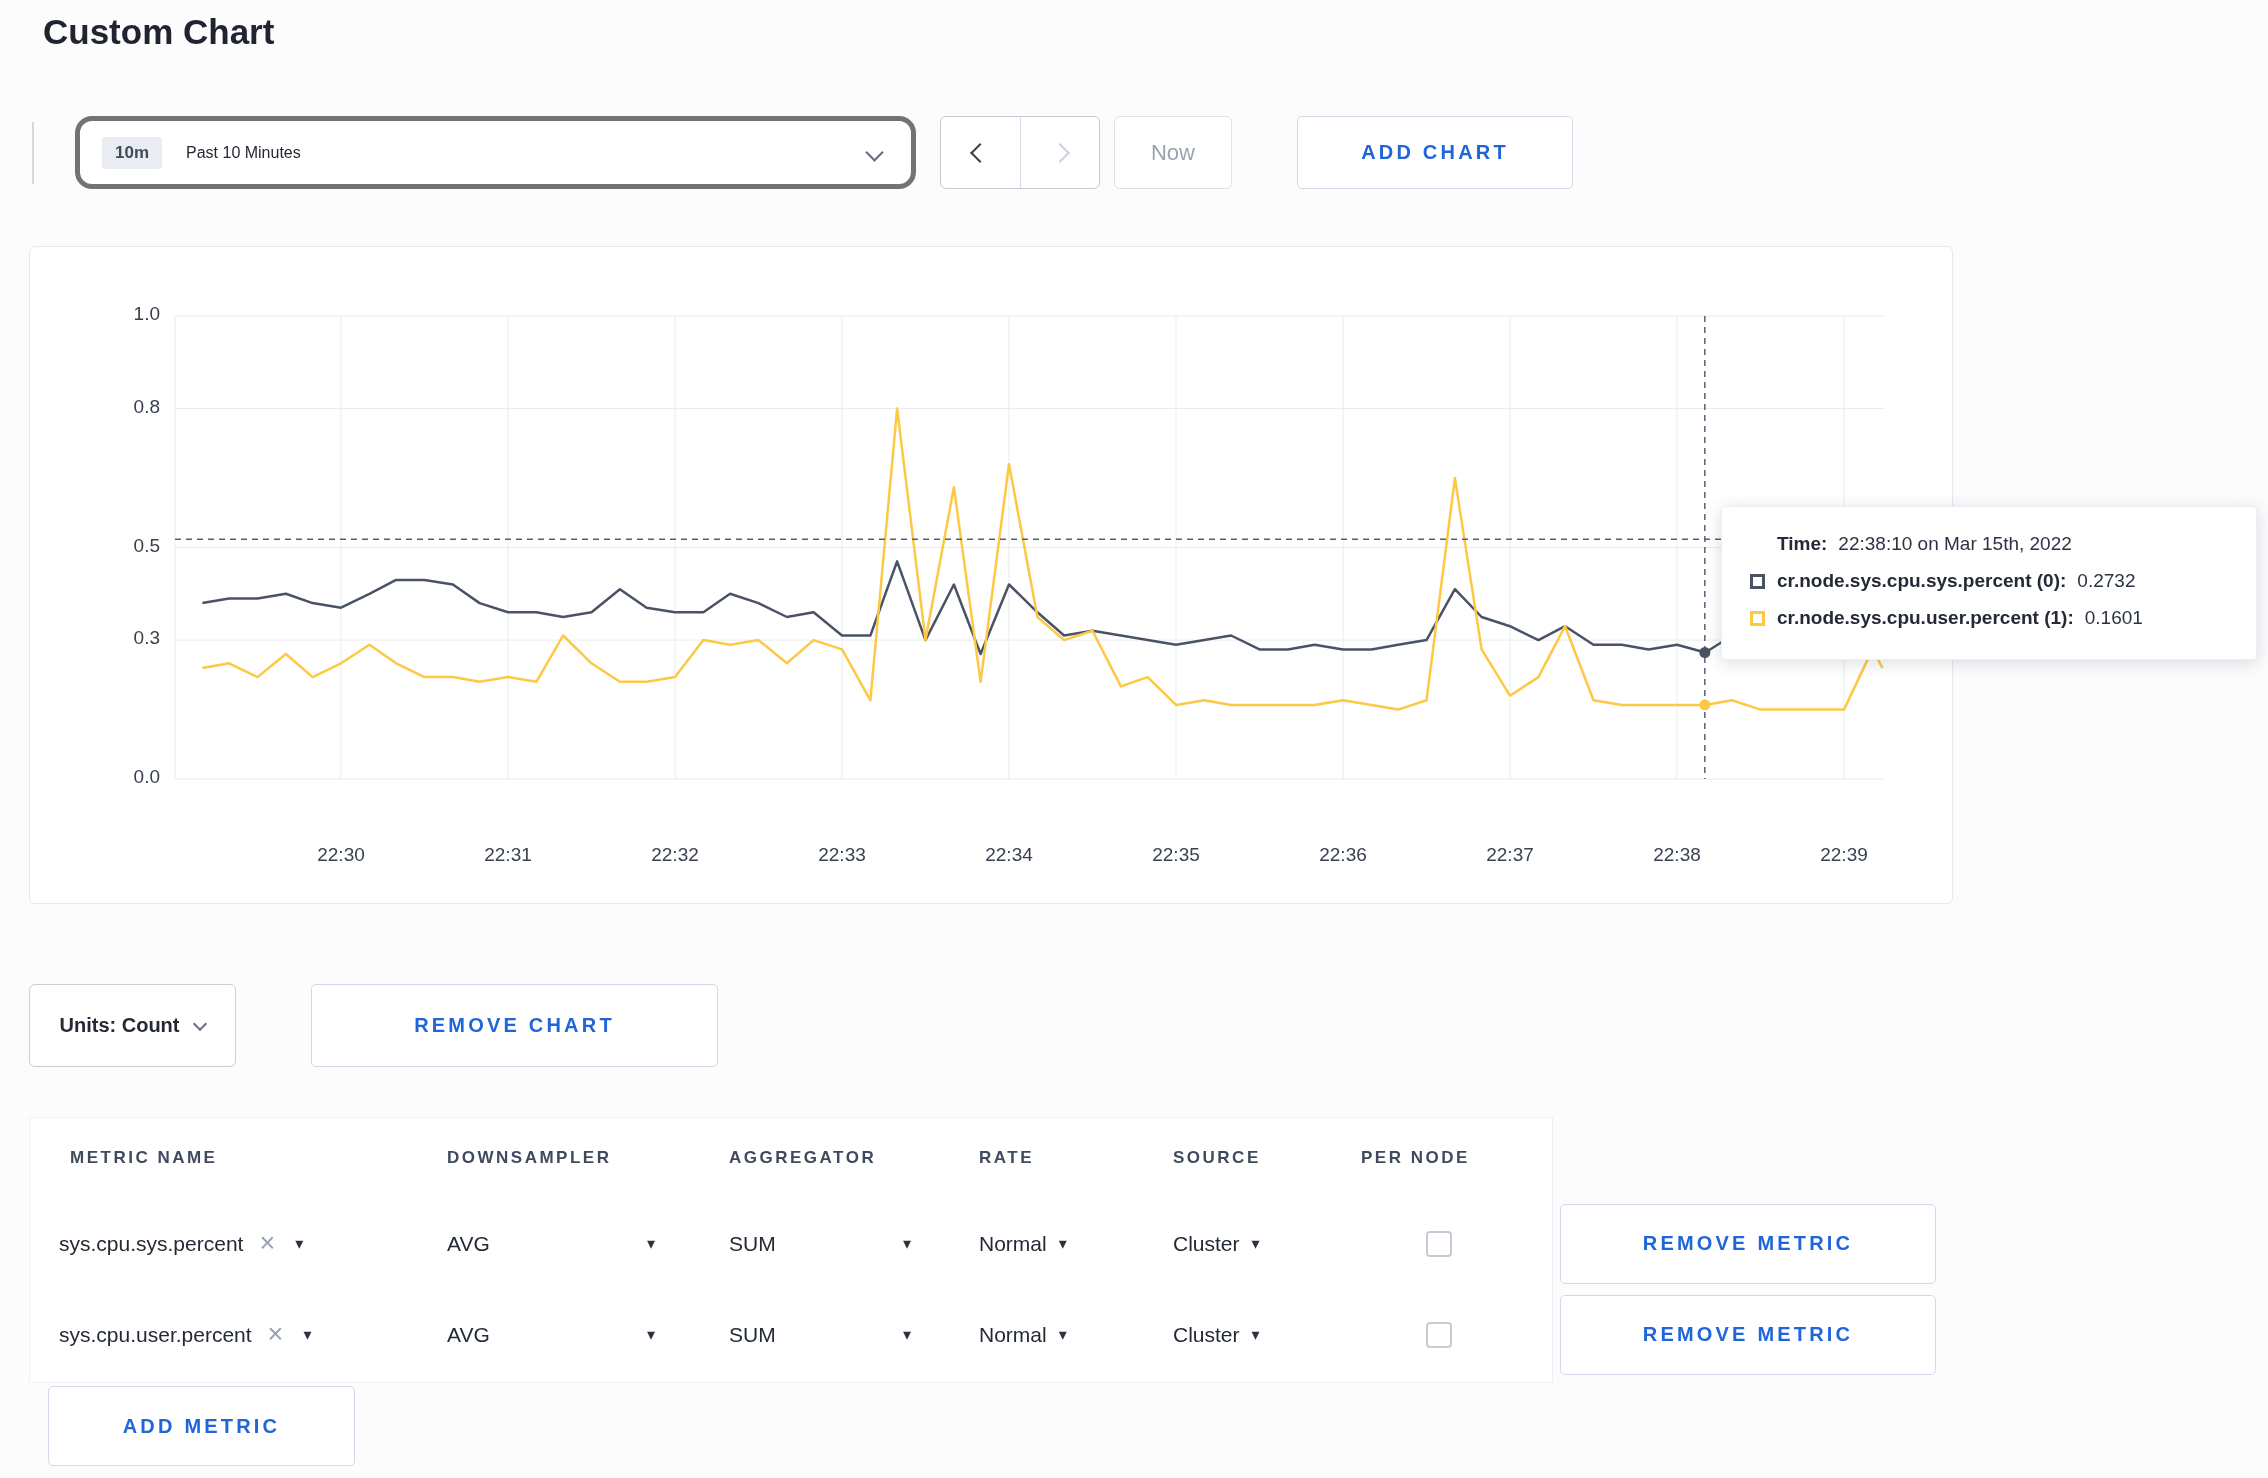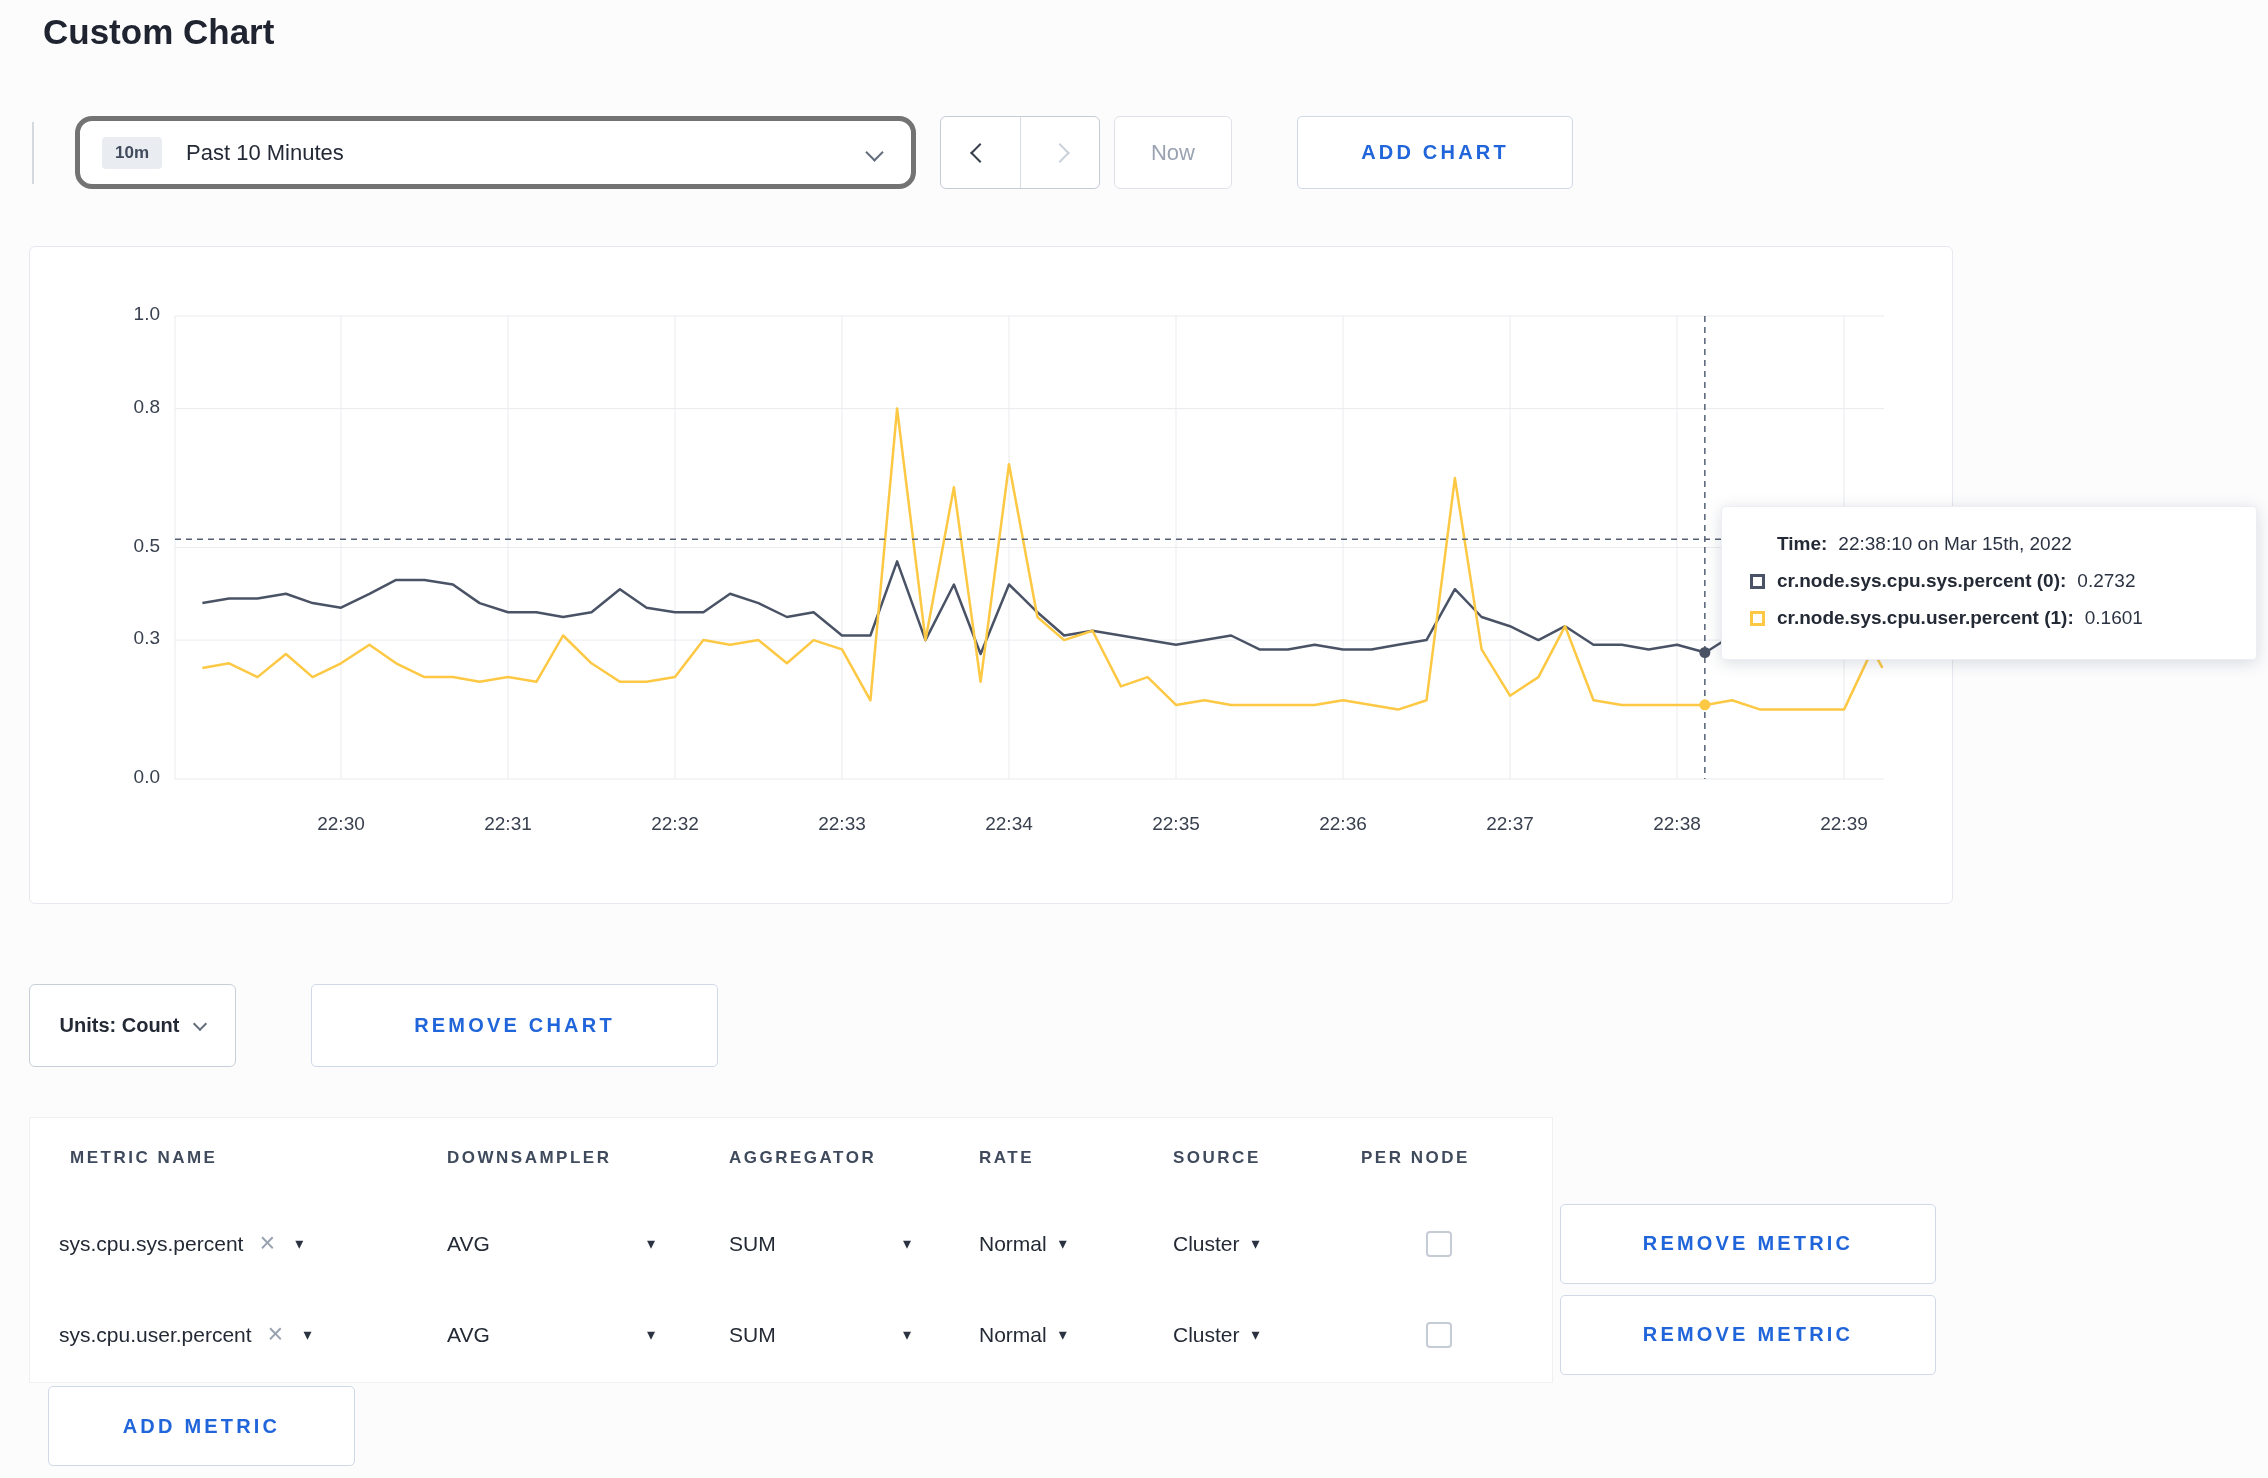--- a/index.html
+++ b/index.html
@@ -28,21 +28,21 @@
   }
   .time-select {
     left: 75px; top: 116px; width: 841px; height: 73px;
     border: 5px solid #737373; border-radius: 17px;
     justify-content: flex-start; padding: 0 30px 0 22px;
   }
   .time-badge {
     background: #e9ecf1; border-radius: 4px; padding: 6px 13px;
     font-size: 17px; font-weight: 700; color: #414b5c;
   }
-  .time-label { font-size: 22px; margin-left: 24px; flex: 1; color: #242a35; }
+  .time-label { font-size: 16px; margin-left: 24px; flex: 1; color: #242a35; }
 
   .chv { display: inline-block; width: 14px; height: 14px;
          border-right: 2.5px solid #39414f; border-bottom: 2.5px solid #39414f; }
   .chv.down  { transform: rotate(45deg); width: 13px; height: 13px; border-width: 2px; border-color: #636d7c; }
   .chv.down.sm { width: 10px; height: 10px; margin-top: -4px; }
   .chv.left  { transform: rotate(135deg); }
   .chv.right { transform: rotate(-45deg); border-color: #ccd2db; }
 
   .nav-group {
     left: 940px; top: 116px; width: 160px; height: 73px;
@@ -67,21 +67,21 @@
 
   
   .chart-panel {
     left: 29px; top: 246px; width: 1924px; height: 658px;
     background: #fff; border: 1px solid #e6e9ef; border-radius: 6px;
   }
   #chart-svg { position: absolute; left: 0; top: 0; width: 1924px; height: 658px; }
   #y-labels, #x-labels { position: absolute; left: 0; top: 0; right: 0; bottom: 0; pointer-events: none; }
   .ytick { position: absolute; left: 30px; width: 100px; text-align: right;
            font-size: 19px; color: #39414f; }
-  .xtick { position: absolute; top: 566px; width: 140px; text-align: center;
+  .xtick { position: absolute; top: 597px; width: 140px; text-align: center;
            font-size: 19px; color: #39414f; }
 
   
   .tooltip {
     left: 1721px; top: 506px; width: 536px;
     background: #fff; border: 1px solid #eceef3; border-radius: 4px;
     box-shadow: 0 3px 16px rgba(55, 65, 90, 0.18);
     padding: 26px 28px; font-size: 19px; z-index: 5;
   }
   .tt-row { display: flex; align-items: center; margin-bottom: 15px; }

